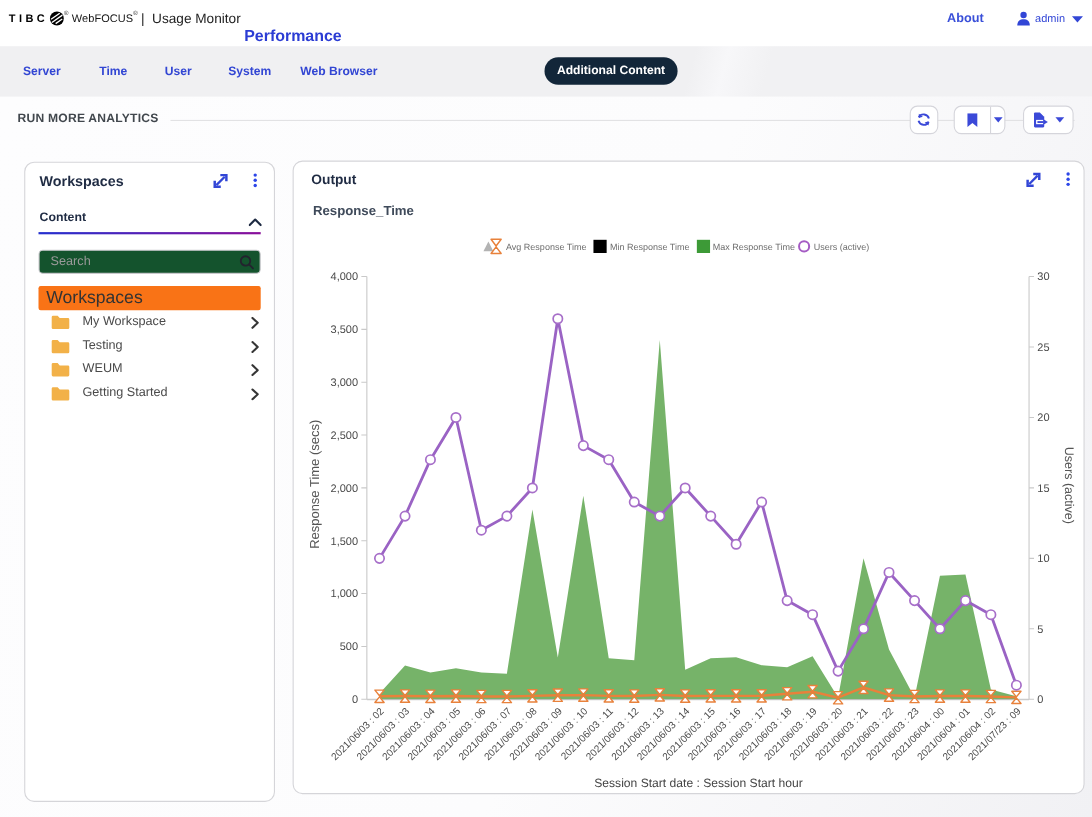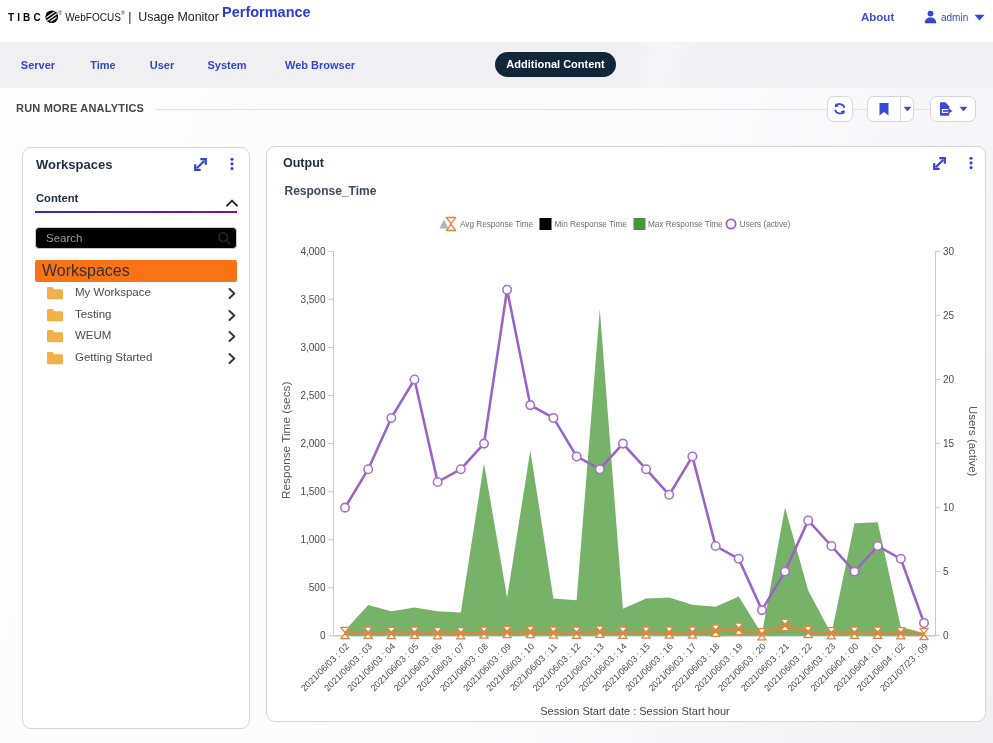--- a/index.html
+++ b/index.html
@@ -8,21 +8,21 @@
   .abs { position:absolute; }
 
   
   #topbar { position:absolute; left:0; top:0; width:885px; height:42px; background:#fff; }
   #logo { position:absolute; left:8px; top:8px; height:18px; white-space:nowrap;
           color:#111; display:flex; align-items:center; }
   #logo .tibc { font-size:10px; font-weight:700; letter-spacing:3.1px; color:#000; }
   #logo .reg { font-size:5.5px; position:relative; top:-4px; color:#333; }
   #logo .wf { font-size:10px; color:#141414; letter-spacing:0.05px; }
   #logo .um { font-size:12.4px; color:#222; margin-left:3px; }
-  #perf { position:absolute; left:222px; top:4px; font-size:14.5px; font-weight:700; color:#2b3cd4; }
+  #perf { position:absolute; left:222px; top:25px; font-size:14.5px; font-weight:700; color:#2b3cd4; }
   #about { position:absolute; left:861px; top:11px; font-size:11.5px; font-weight:700; color:#3a50d9; }
   #adminbox { position:absolute; left:924px; top:10px; font-size:10px; font-weight:400;
               color:#3246d6; display:flex; align-items:center; }
 
   
   #tabbar { position:absolute; left:0; top:42px; width:993px; height:46px;
     background:linear-gradient(105deg,#f0f0f2 0%,#f0f0f2 63%,#f7f7f9 66%,#f1f1f3 70%,#f1f1f3 100%); }
   .tab { position:absolute; top:0; height:46px; line-height:46px; font-size:11px;
          font-weight:700; color:#3246d3; white-space:nowrap; transform:translateX(-50%); }
   #pill { position:absolute; left:495px; top:10px; width:121px; height:25px; border-radius:13px;
@@ -42,21 +42,21 @@
   .panel { position:absolute; background:#fff; border:1px solid #d5d5d9; border-radius:9px; }
   #wsp { left:22px; top:59px; width:228px; height:582px; }
   #outp { left:266px; top:58px; width:720px; height:576px; }
   .ptitle { position:absolute; font-weight:700; color:#1f2b43; font-size:13px; }
 
   
   #ws-content { position:absolute; left:13px; top:44px; font-size:11.2px; font-weight:700; color:#1f2b43; }
   #ws-gline { position:absolute; left:12px; top:63px; width:202px; height:2px;
               background:linear-gradient(90deg,#2430cf,#8a0f9a); }
   #ws-search { position:absolute; left:12px; top:79px; width:202px; height:22px;
-               border:1px solid #c8c8cc; border-radius:4px; background:#000000; }
+               border:1px solid #c8c8cc; border-radius:4px; background:#14532d; }
   #ws-search span { position:absolute; left:10px; top:4px; font-size:11.5px; color:#9a9a9a; }
   #ws-sel { position:absolute; left:12px; top:112px; width:202px; height:22px; background:#f97316;
             border-radius:2px; font-size:16px; color:#333; line-height:22px; padding-left:7px; }
   .trow { position:absolute; left:12px; width:202px; height:21px; font-size:11.5px; color:#4a4a4a; }
   .trow .lbl { position:absolute; left:40px; top:3px; }
 
   
   #rt-title { position:absolute; left:17.5px; top:37px; font-size:12px; font-weight:700; color:#3f4a5a; }
 </style>
 </head>
@@ -90,21 +90,21 @@
         <path d="M0.5 0.8 L10.5 0.8 L5.5 6.4 Z" fill="#3246d6"></path>
       </svg>
     </div>
 </div>
 
 <div id="tabbar">
   <div class="tab" style="left:38px;">Server</div>
   <div class="tab" style="left:103px;">Time</div>
   <div class="tab" style="left:162px;">User</div>
   <div class="tab" style="left:227px;">System</div>
-  <div class="tab" style="left:320px;">Web Browser</div>
+  <div class="tab" style="left:308px;">Web Browser</div>
   <div id="pill">Additional Content</div>
 </div>
 
 <div id="content">
   <div id="runmore">RUN MORE ANALYTICS</div>
   <div id="ruleline"></div>
   <div class="btn" style="left:827px;width:26px;">
       <svg width="13.5" height="13.5" viewBox="0 0 16 16">
         <g fill="none" stroke="#3b49d8" stroke-width="2.1">
           <path d="M 13.6 6.7 A 6 6 0 0 0 2.6 5.4"></path>

